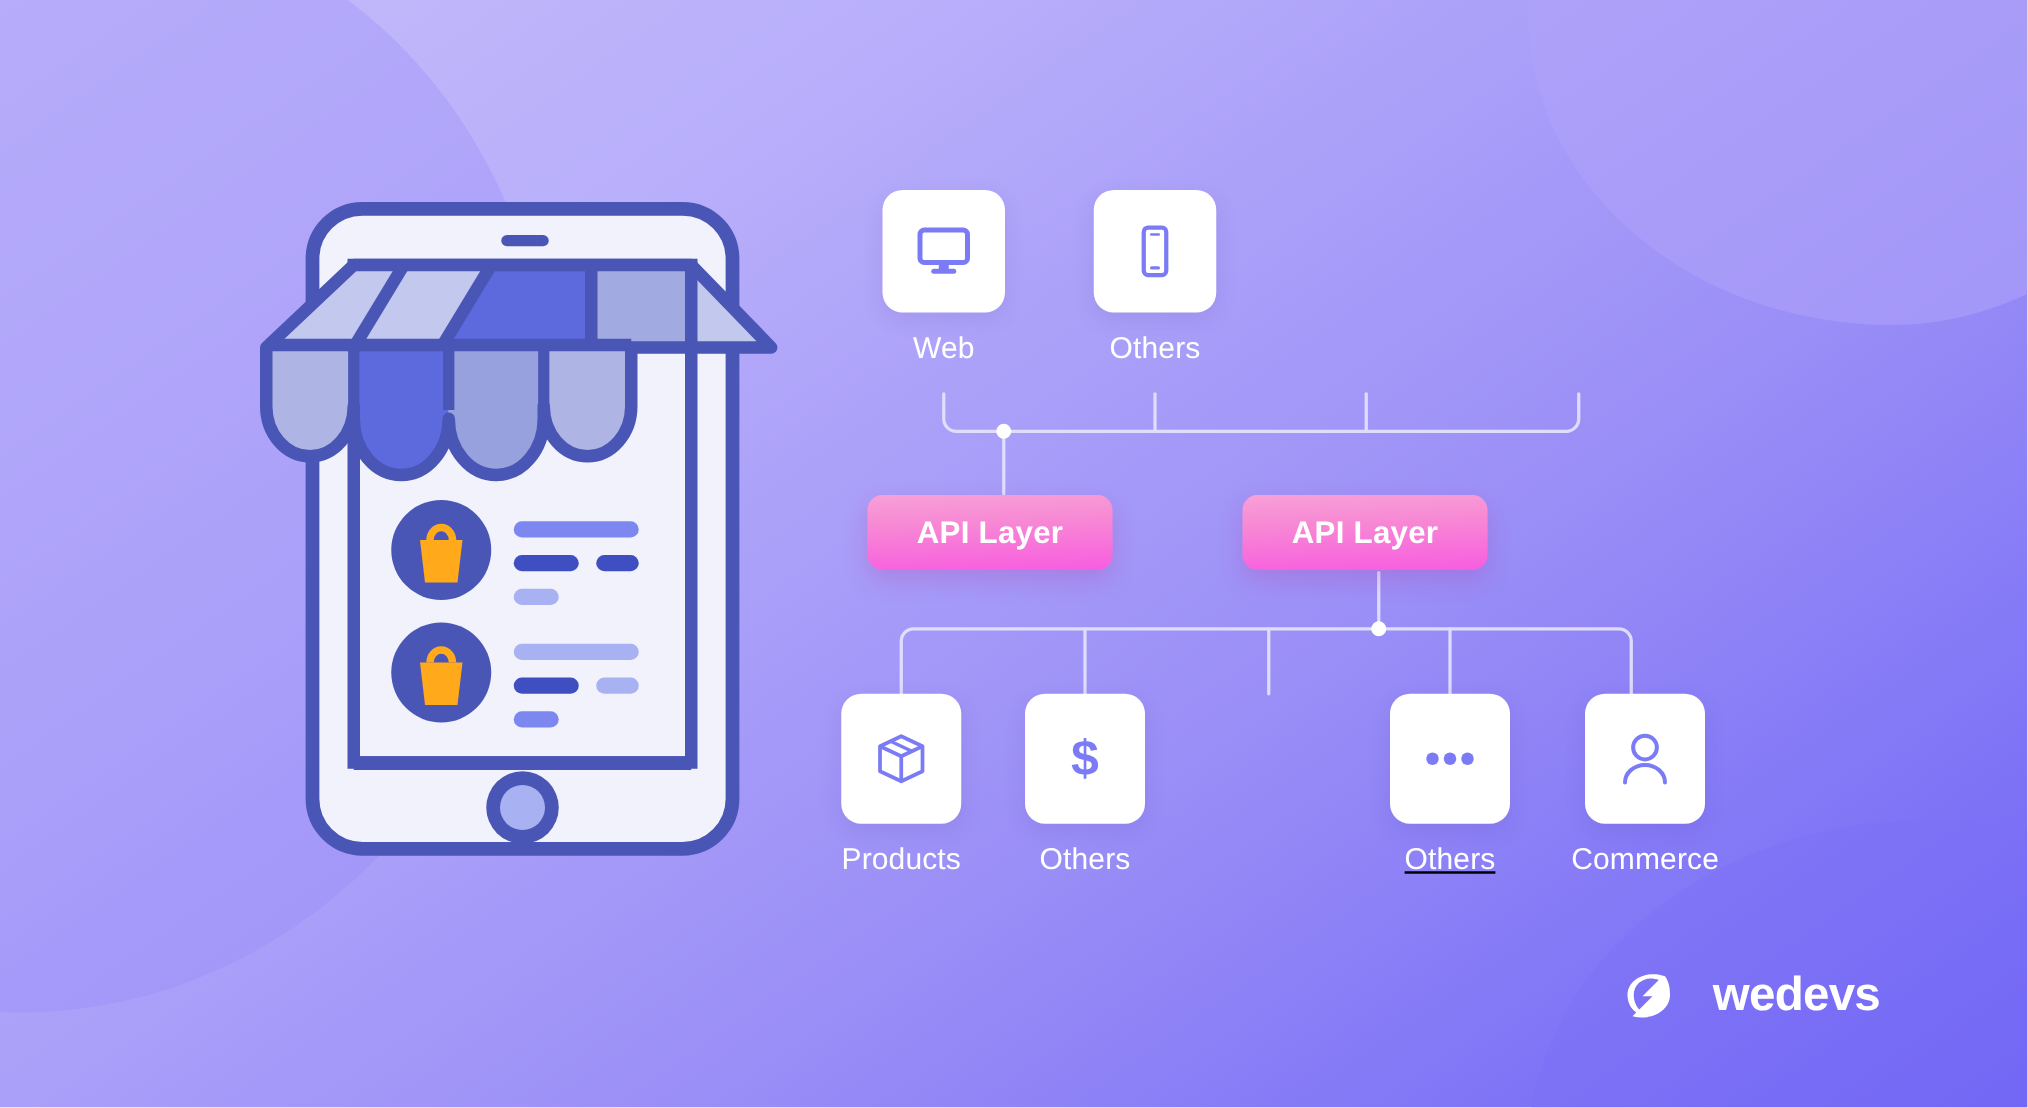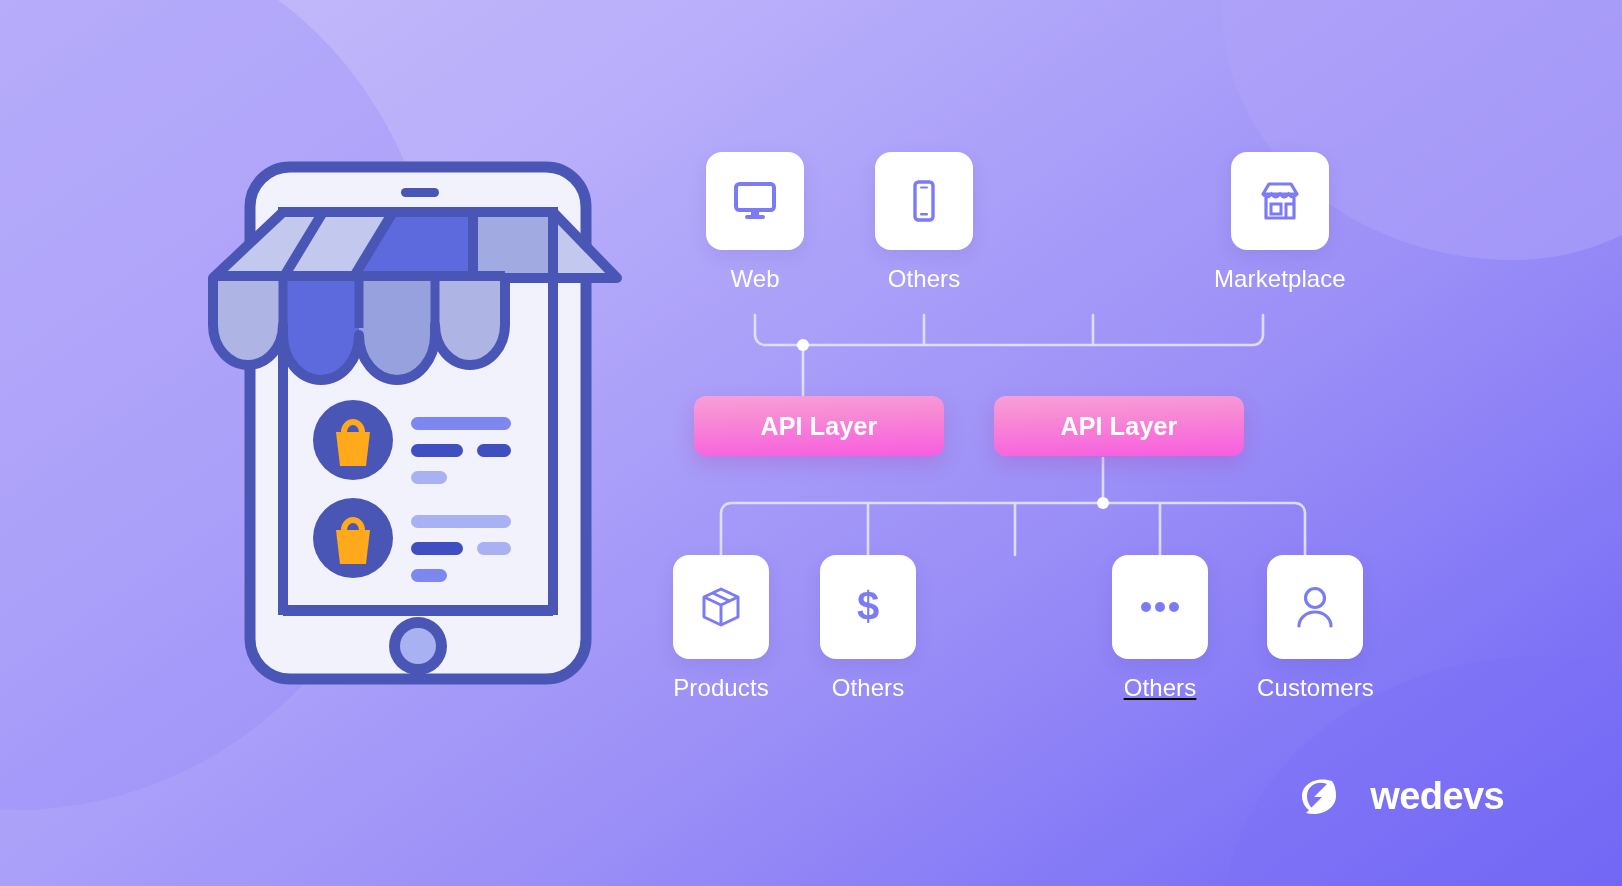--- a/index.html
+++ b/index.html
@@ -59,21 +59,21 @@
     margin-top: 15px;
     color: #ffffff;
     font-size: 24px;
     font-weight: 400;
     letter-spacing: 0.1px;
     white-space: nowrap;
   }
 
   .api-box {
     position: absolute;
-    width: 250px; height: 60px;
+    width: 196px; height: 60px;
     border-radius: 12px;
     background: linear-gradient(178deg, #f7a0d8 0%, #f78ad4 35%, #f75de0 100%);
     display: flex; align-items: center; justify-content: center;
     box-shadow: 0 8px 20px rgba(180,40,150,0.22);
   }
   .api-label {
     color: #ffffff;
     font-size: 25px;
     font-weight: 700;
     letter-spacing: 0.2px;
@@ -204,32 +204,20 @@
         <svg width="46" height="46" viewBox="0 0 46 46">
           <rect x="14" y="4" width="18" height="38" rx="3.5" fill="none" stroke="#7b7cf5" stroke-width="3.4"></rect>
           <rect x="19" y="8.5" width="8" height="2" rx="1" fill="#7b7cf5"></rect>
           <rect x="19" y="35" width="8" height="2.6" rx="1.3" fill="#7b7cf5"></rect>
         </svg>
       </div>
       <div class="node-label">Others</div>
     </div>
 
 
-    <div class="node" style="left:574px; top:22px;">
-      <div class="tile tile-top">
-        <svg width="48" height="46" viewBox="0 0 48 46">
-          <path d="M 7 16 L 13 6 L 35 6 L 41 16 Z" fill="none" stroke="#7b7cf5" stroke-width="3.2" stroke-linejoin="round"></path>
-          <path d="M 7 16 q 4.2 6 8.5 0 q 4.2 6 8.5 0 q 4.2 6 8.5 0 q 4.2 6 8.5 0" fill="none" stroke="#7b7cf5" stroke-width="3"></path>
-          <path d="M 10 20 L 10 40 L 38 40 L 38 20" fill="none" stroke="#7b7cf5" stroke-width="3.2" stroke-linejoin="round"></path>
-          <rect x="15" y="26" width="10" height="10" fill="none" stroke="#7b7cf5" stroke-width="3"></rect>
-          <path d="M 30 40 L 30 26 L 38 26" fill="none" stroke="#7b7cf5" stroke-width="3"></path>
-        </svg>
-      </div>
-      <div class="node-label">Marketplace</div>
-    </div>
 
     <div class="api-box" style="left:54px; top:266px;">
       <span class="api-label">API Layer</span>
     </div>
     <div class="api-box" style="left:354px; top:266px;">
       <span class="api-label">API Layer</span>
     </div>
 
     <div class="node" style="left:33px; top:425px;">
       <div class="tile tile-bot">
@@ -264,21 +252,21 @@
       <div class="node-label">Others</div>
     </div>
 
     <div class="node" style="left:617px; top:425px;">
       <div class="tile tile-bot">
         <svg width="46" height="46" viewBox="0 0 46 46">
           <circle cx="23" cy="14" r="9.5" fill="none" stroke="#7b7cf5" stroke-width="3.2"></circle>
           <path d="M 7 42 a 16 14 0 0 1 32 0" fill="none" stroke="#7b7cf5" stroke-width="3.2" stroke-linecap="round"></path>
         </svg>
       </div>
-      <div class="node-label">Customers</div>
+      <div class="node-label">Commerce</div>
     </div>
 
   </div>
 
   <div id="brand">
     <span id="brand-mark">
       <svg width="44" height="44" viewBox="0 0 44 44" xmlns="http://www.w3.org/2000/svg">
         <path d="M 36 7 C 22 2 6 9 6 22 C 6 33 15 40 25 39 C 16 37 11 30 11 22
                  C 11 12 21 6 31 10 L 18 23 L 26 23 L 10 39 C 24 43 40 35 40 22
                  C 40 16 39 11 36 7 Z" fill="#ffffff"></path>

